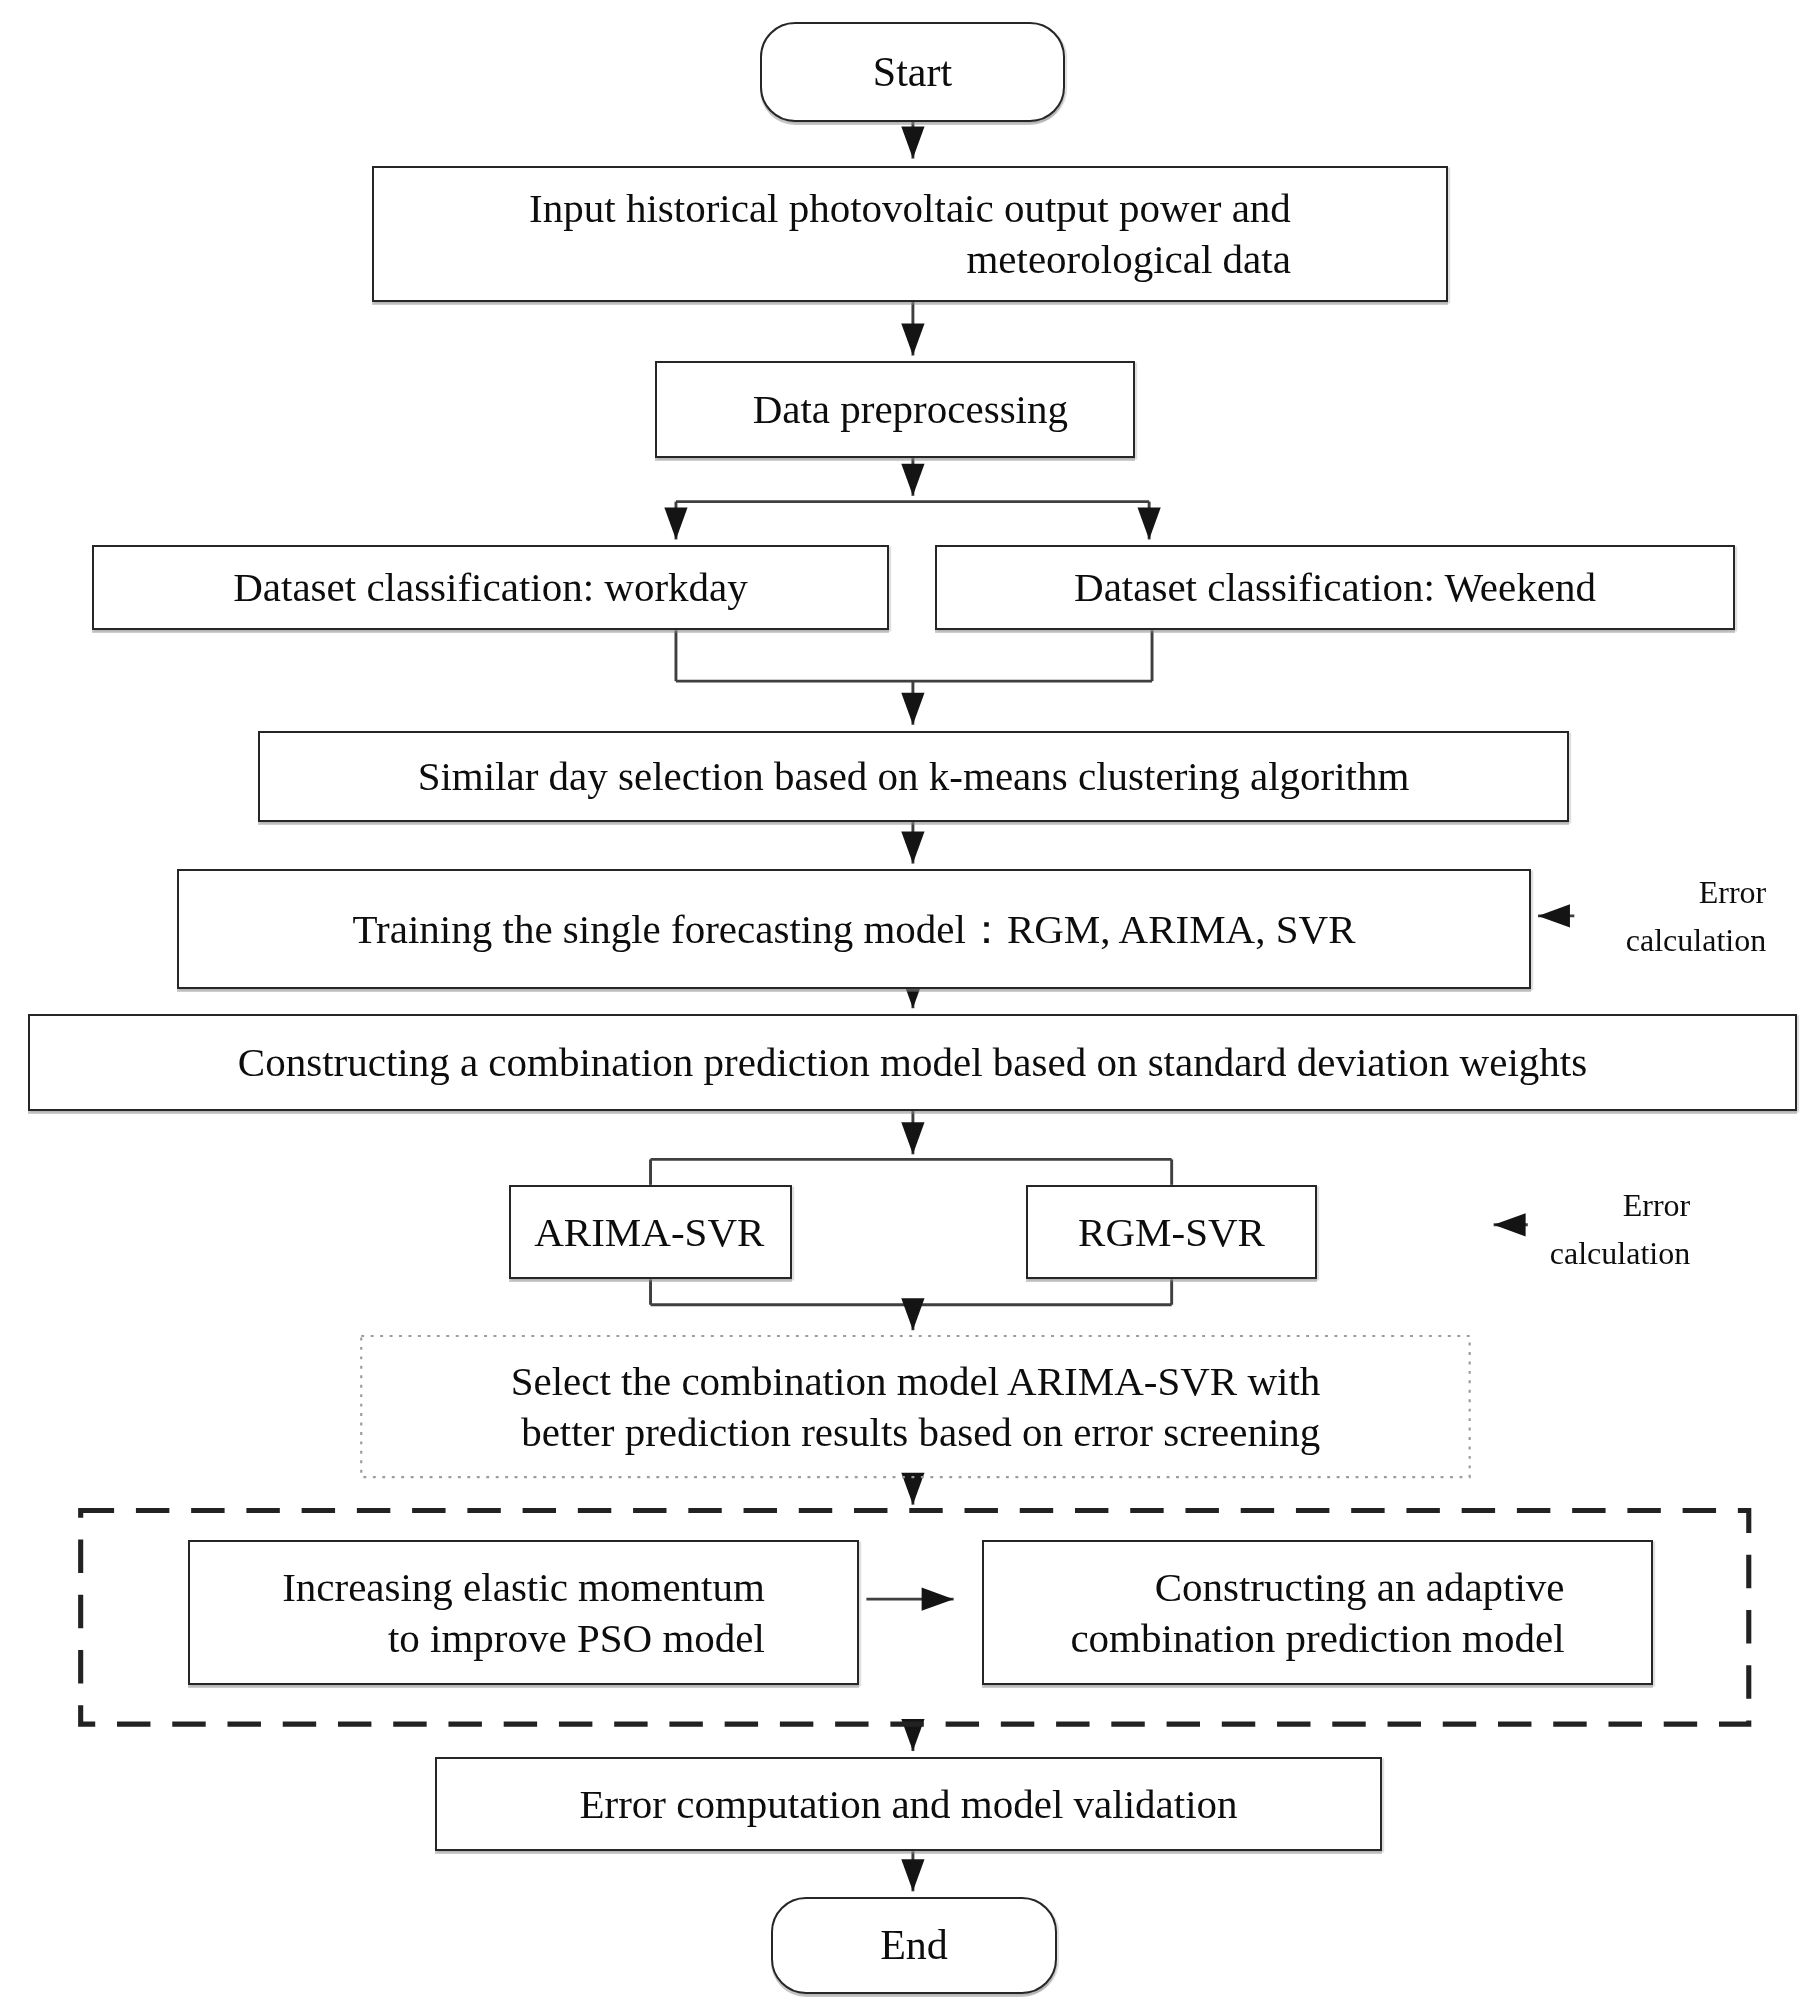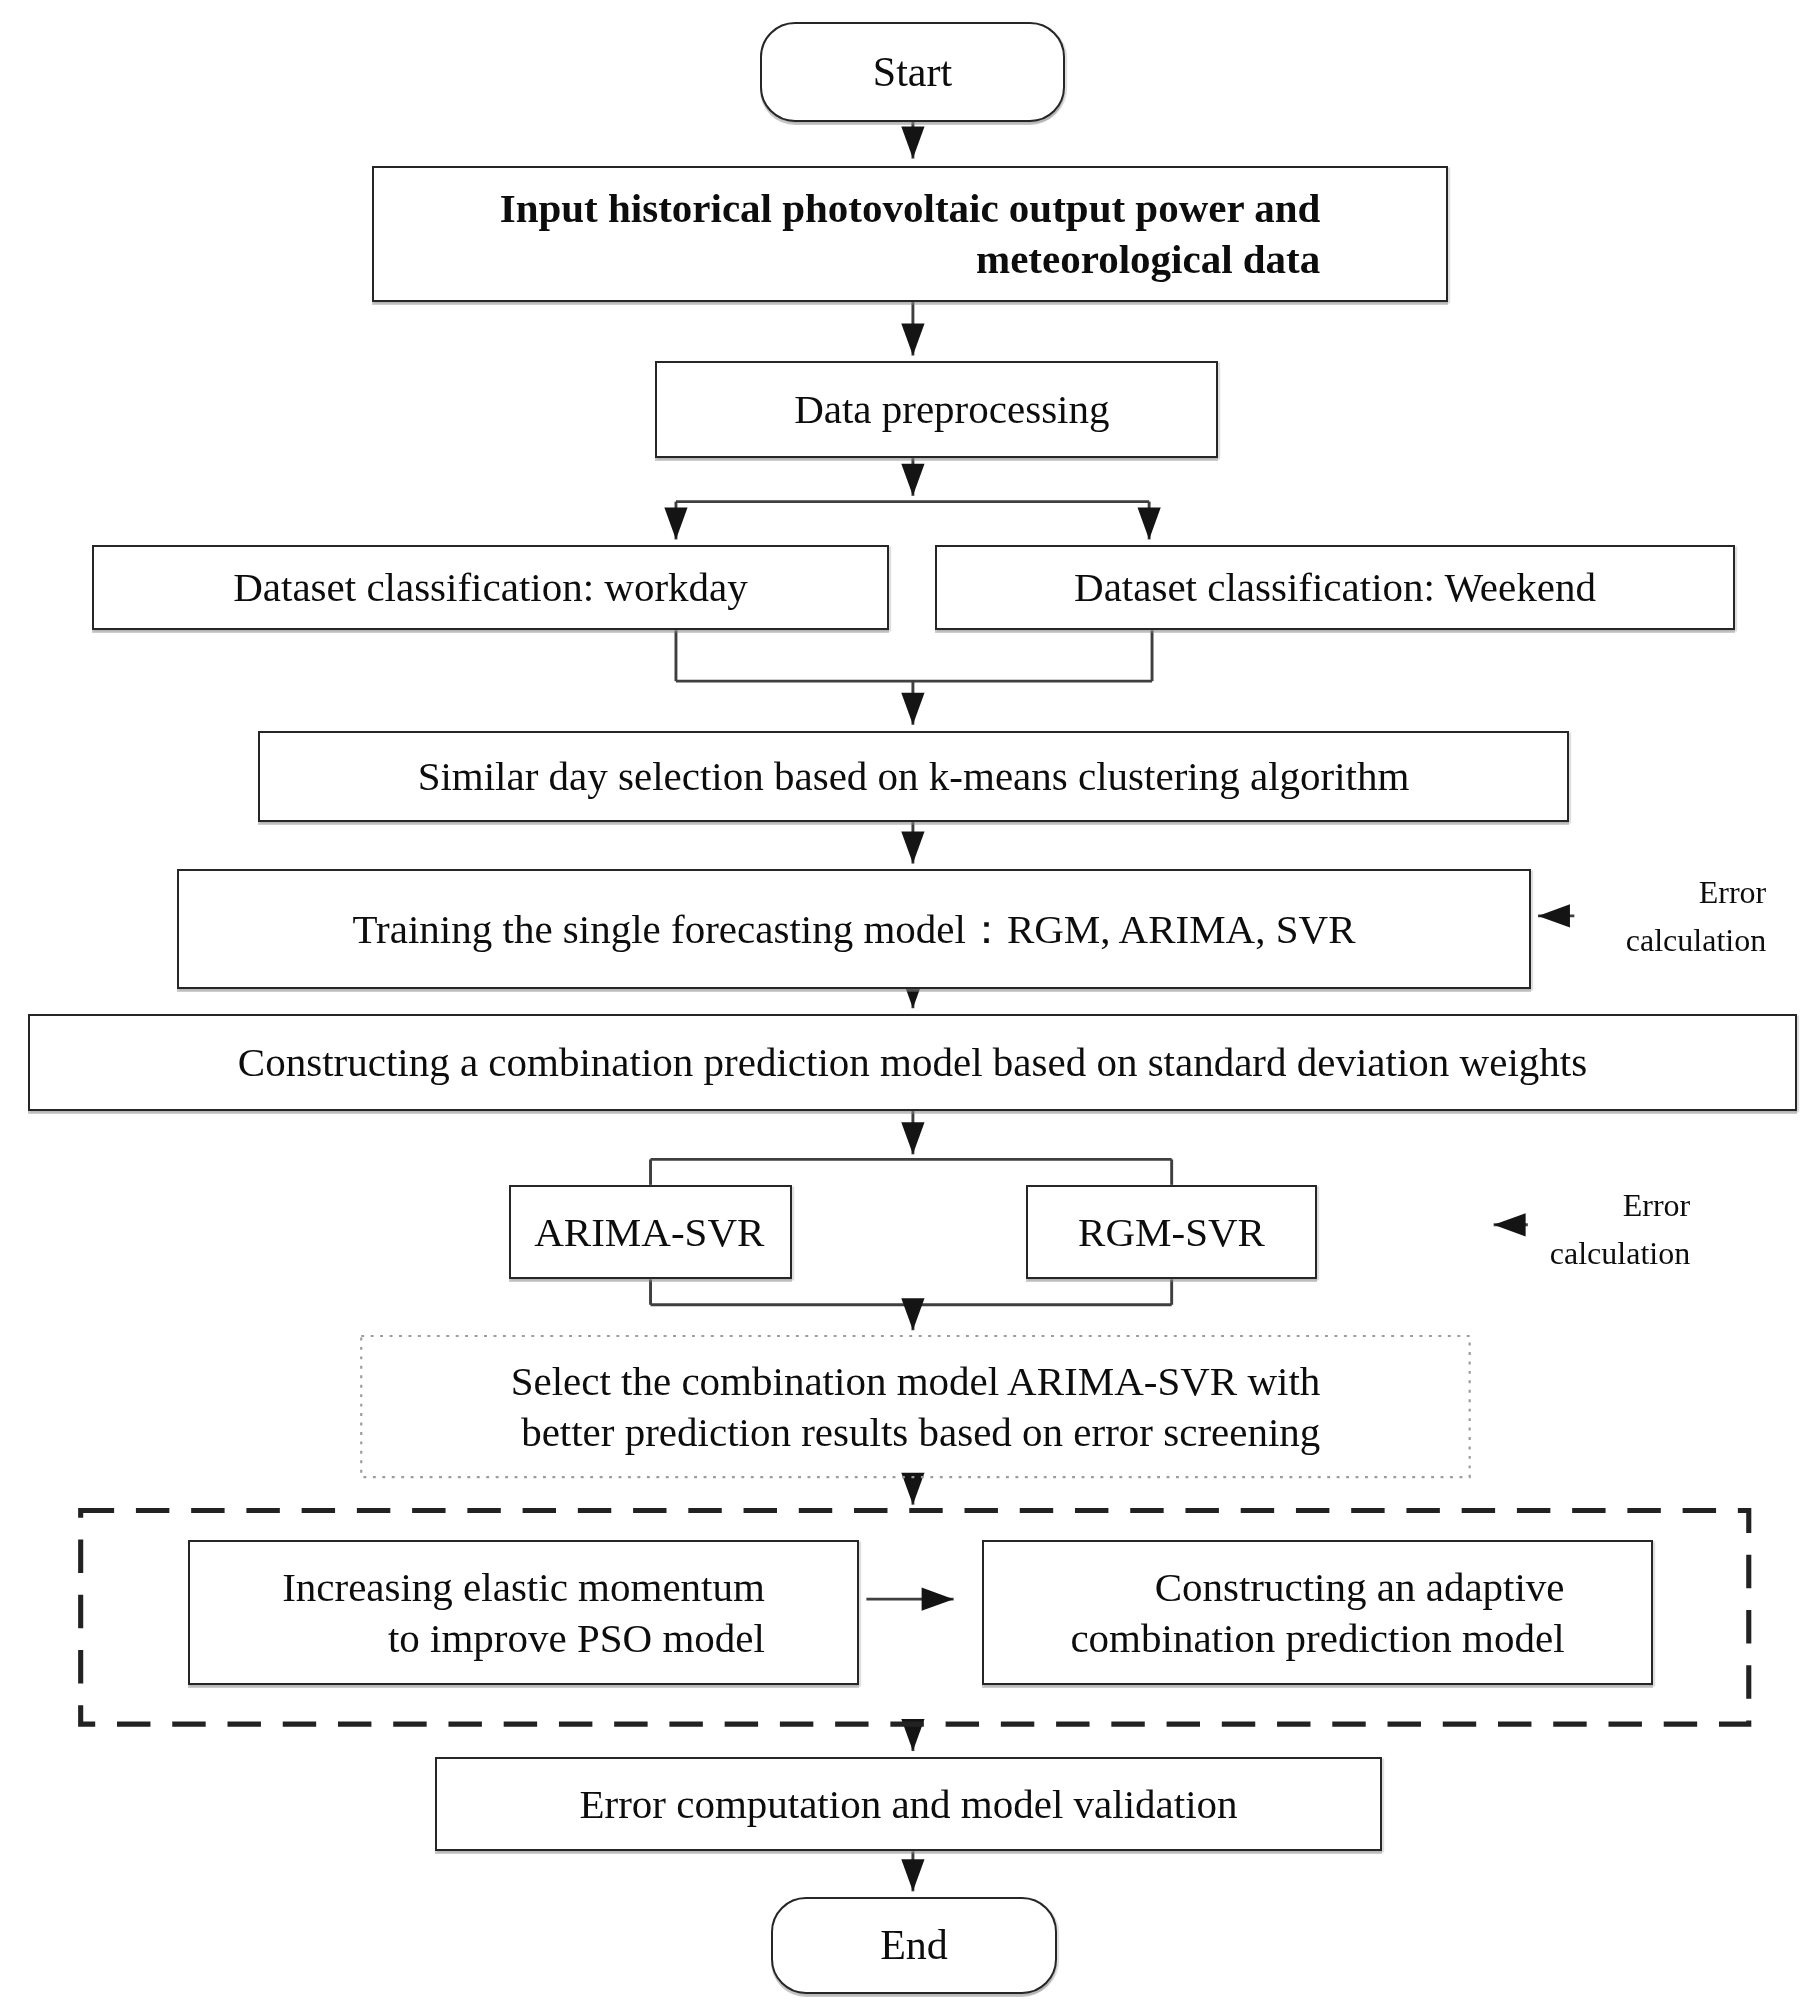--- a/index.html
+++ b/index.html
@@ -114,24 +114,24 @@
       <line x1="2102" y1="1685" x2="2055" y2="1685" marker-end="url(#arrow)"></line>
     </g>
 
     <rect x="497" y="1838" width="1525" height="194" fill="none" stroke="#9c9c9c" stroke-width="3" stroke-dasharray="4 9"></rect>
 
     <rect x="111" y="2078" width="2295" height="294" fill="none" stroke="#222222" stroke-width="7" stroke-dasharray="46 30"></rect>
   </svg>
 
   <div class="node terminal" style="left:760px; top:22px; width:305px; height:100px;">Start</div>
 
-  <div class="node" style="left:372px; top:166px; width:1076px; height:136px;font-weight:bold;">Input historical photovoltaic output power and
+  <div class="node" style="left:372px; top:166px; width:1076px; height:136px;">Input historical photovoltaic output power and
 meteorological data</div>
 
-  <div class="node" style="left:655px; top:361px; width:563px; height:97px;padding-left:48px;">Data preprocessing</div>
+  <div class="node" style="left:655px; top:361px; width:480px; height:97px;padding-left:48px;">Data preprocessing</div>
 
   <div class="node" style="left:92px; top:545px; width:797px; height:85px;">Dataset classification: workday</div>
 
   <div class="node" style="left:935px; top:545px; width:800px; height:85px;">Dataset classification: Weekend</div>
 
   <div class="node" style="left:258px; top:731px; width:1311px; height:91px;">Similar day selection based on k-means clustering algorithm</div>
 
   <div class="node" style="left:177px; top:869px; width:1354px; height:120px;">Training the single forecasting model：RGM, ARIMA, SVR</div>
 
   <div class="node" style="left:28px; top:1014px; width:1769px; height:97px;">Constructing a combination prediction model based on standard deviation weights</div>

